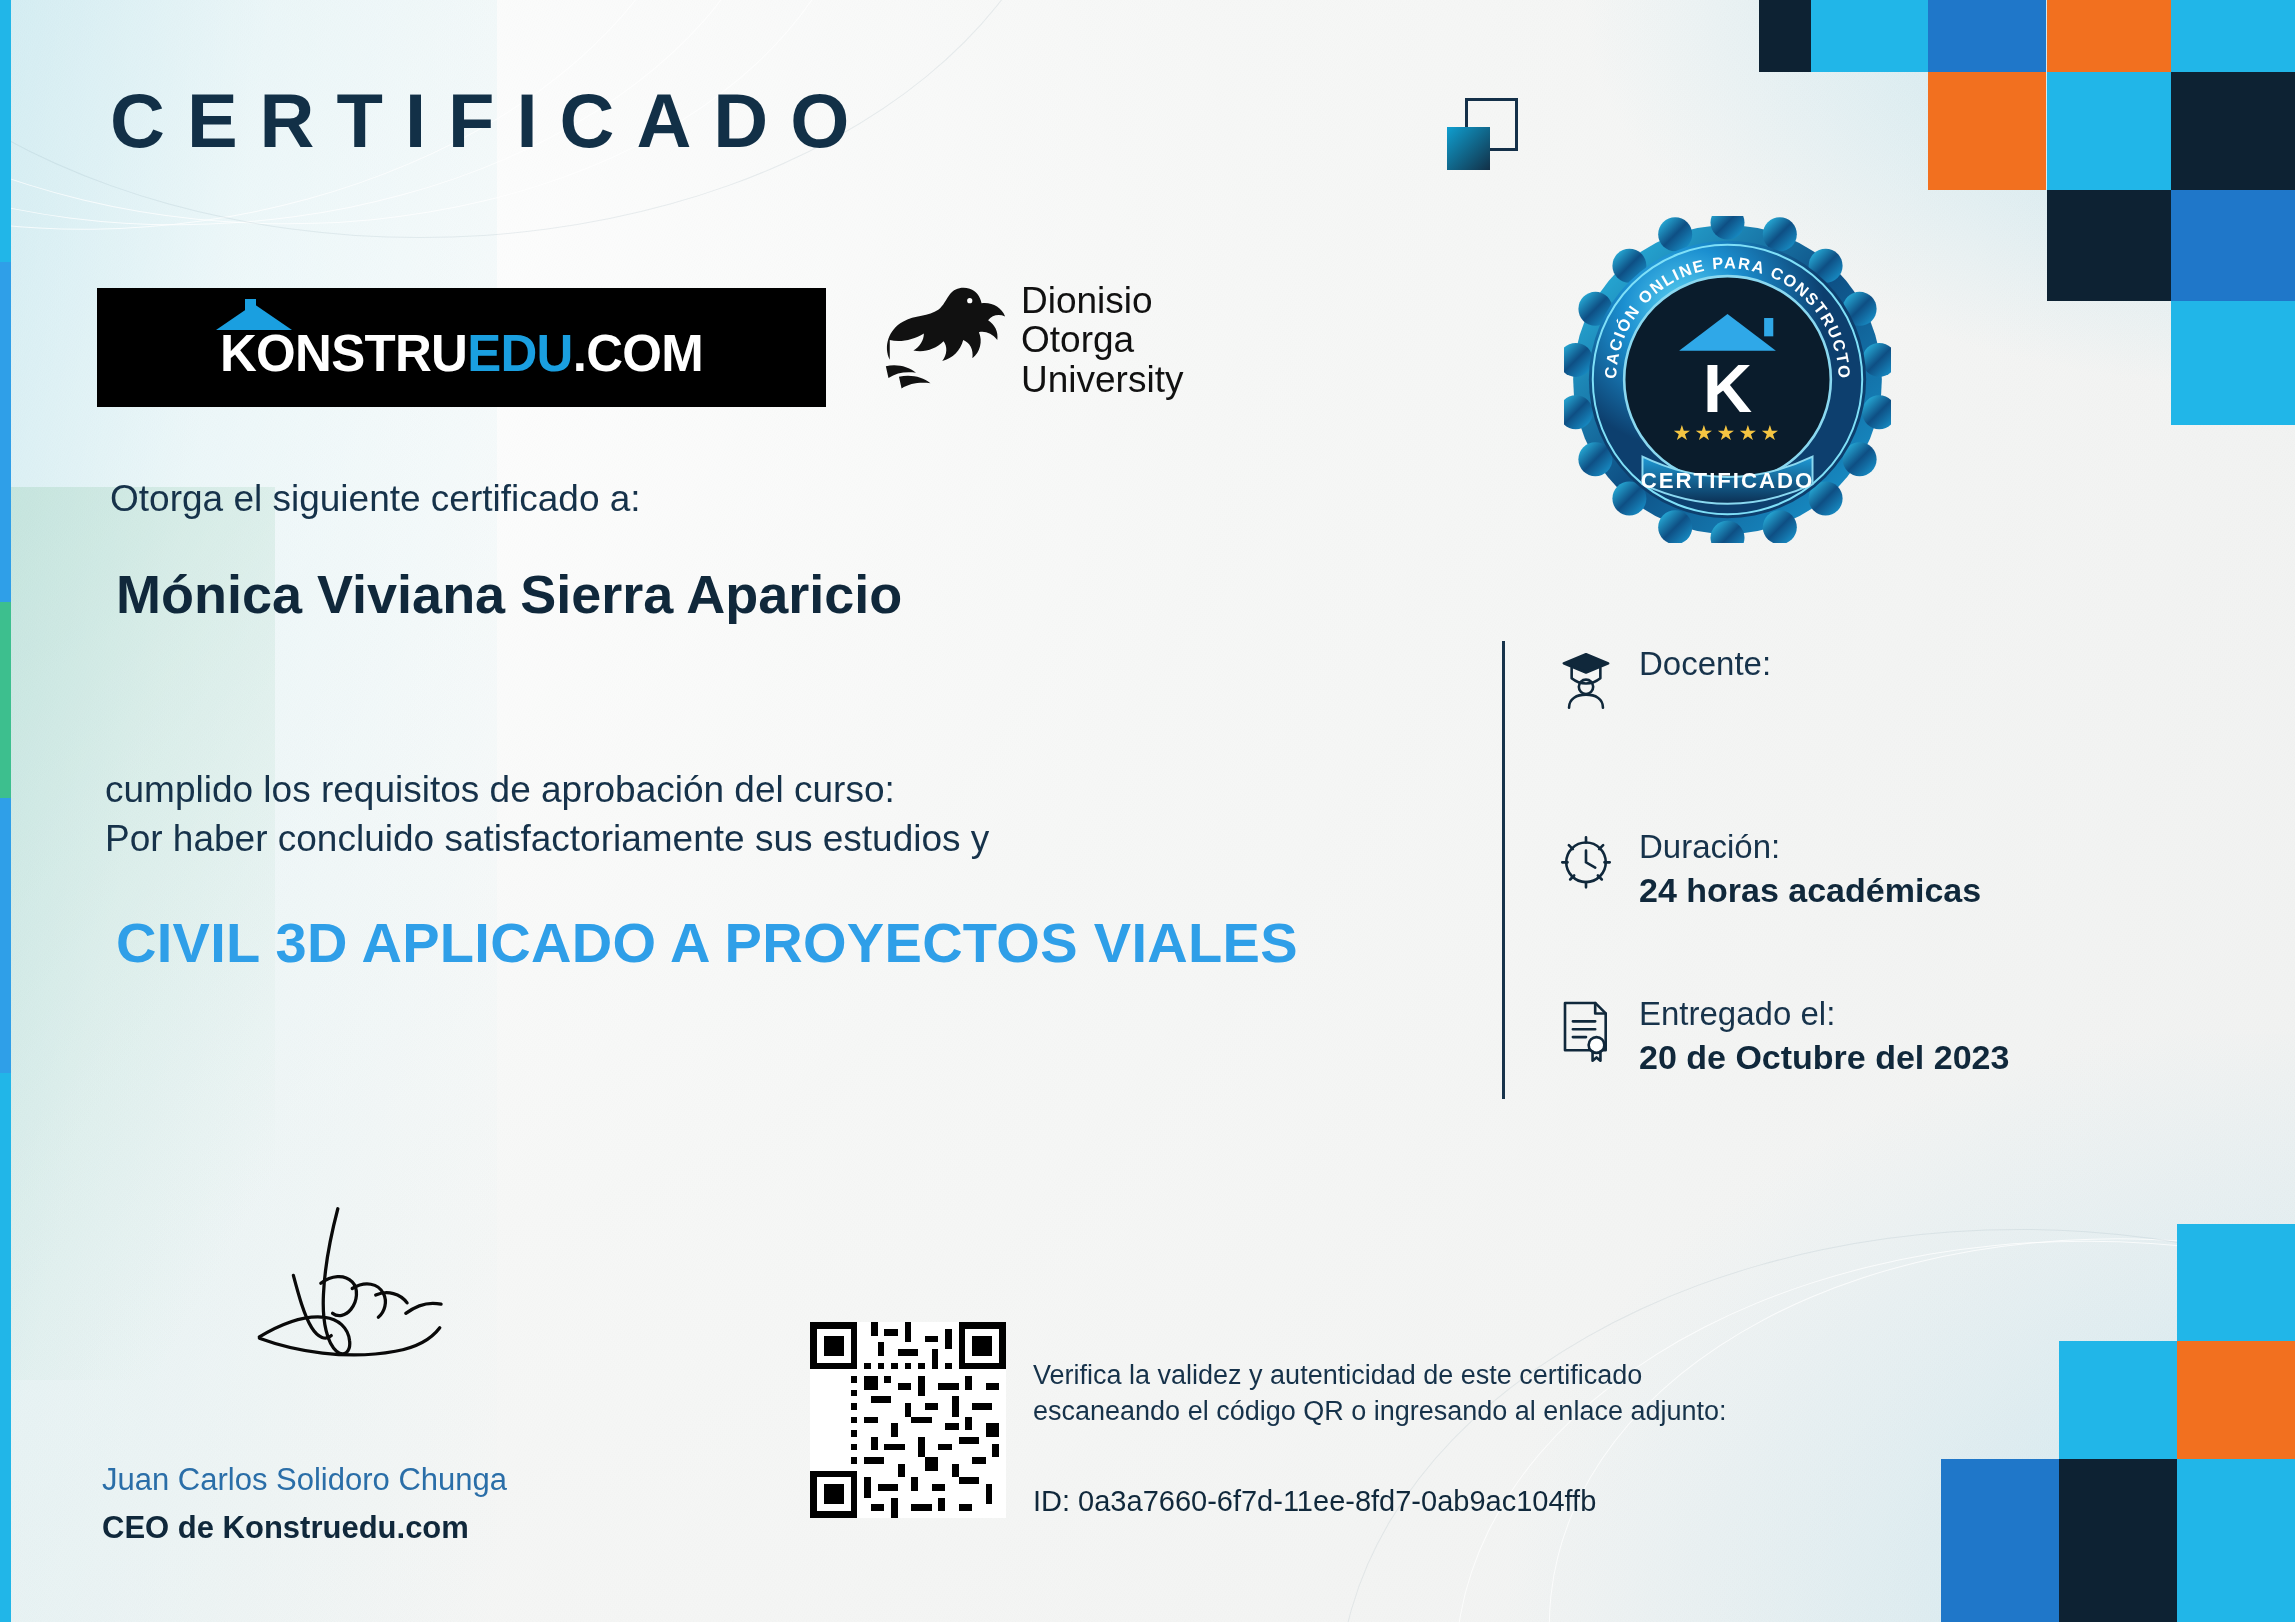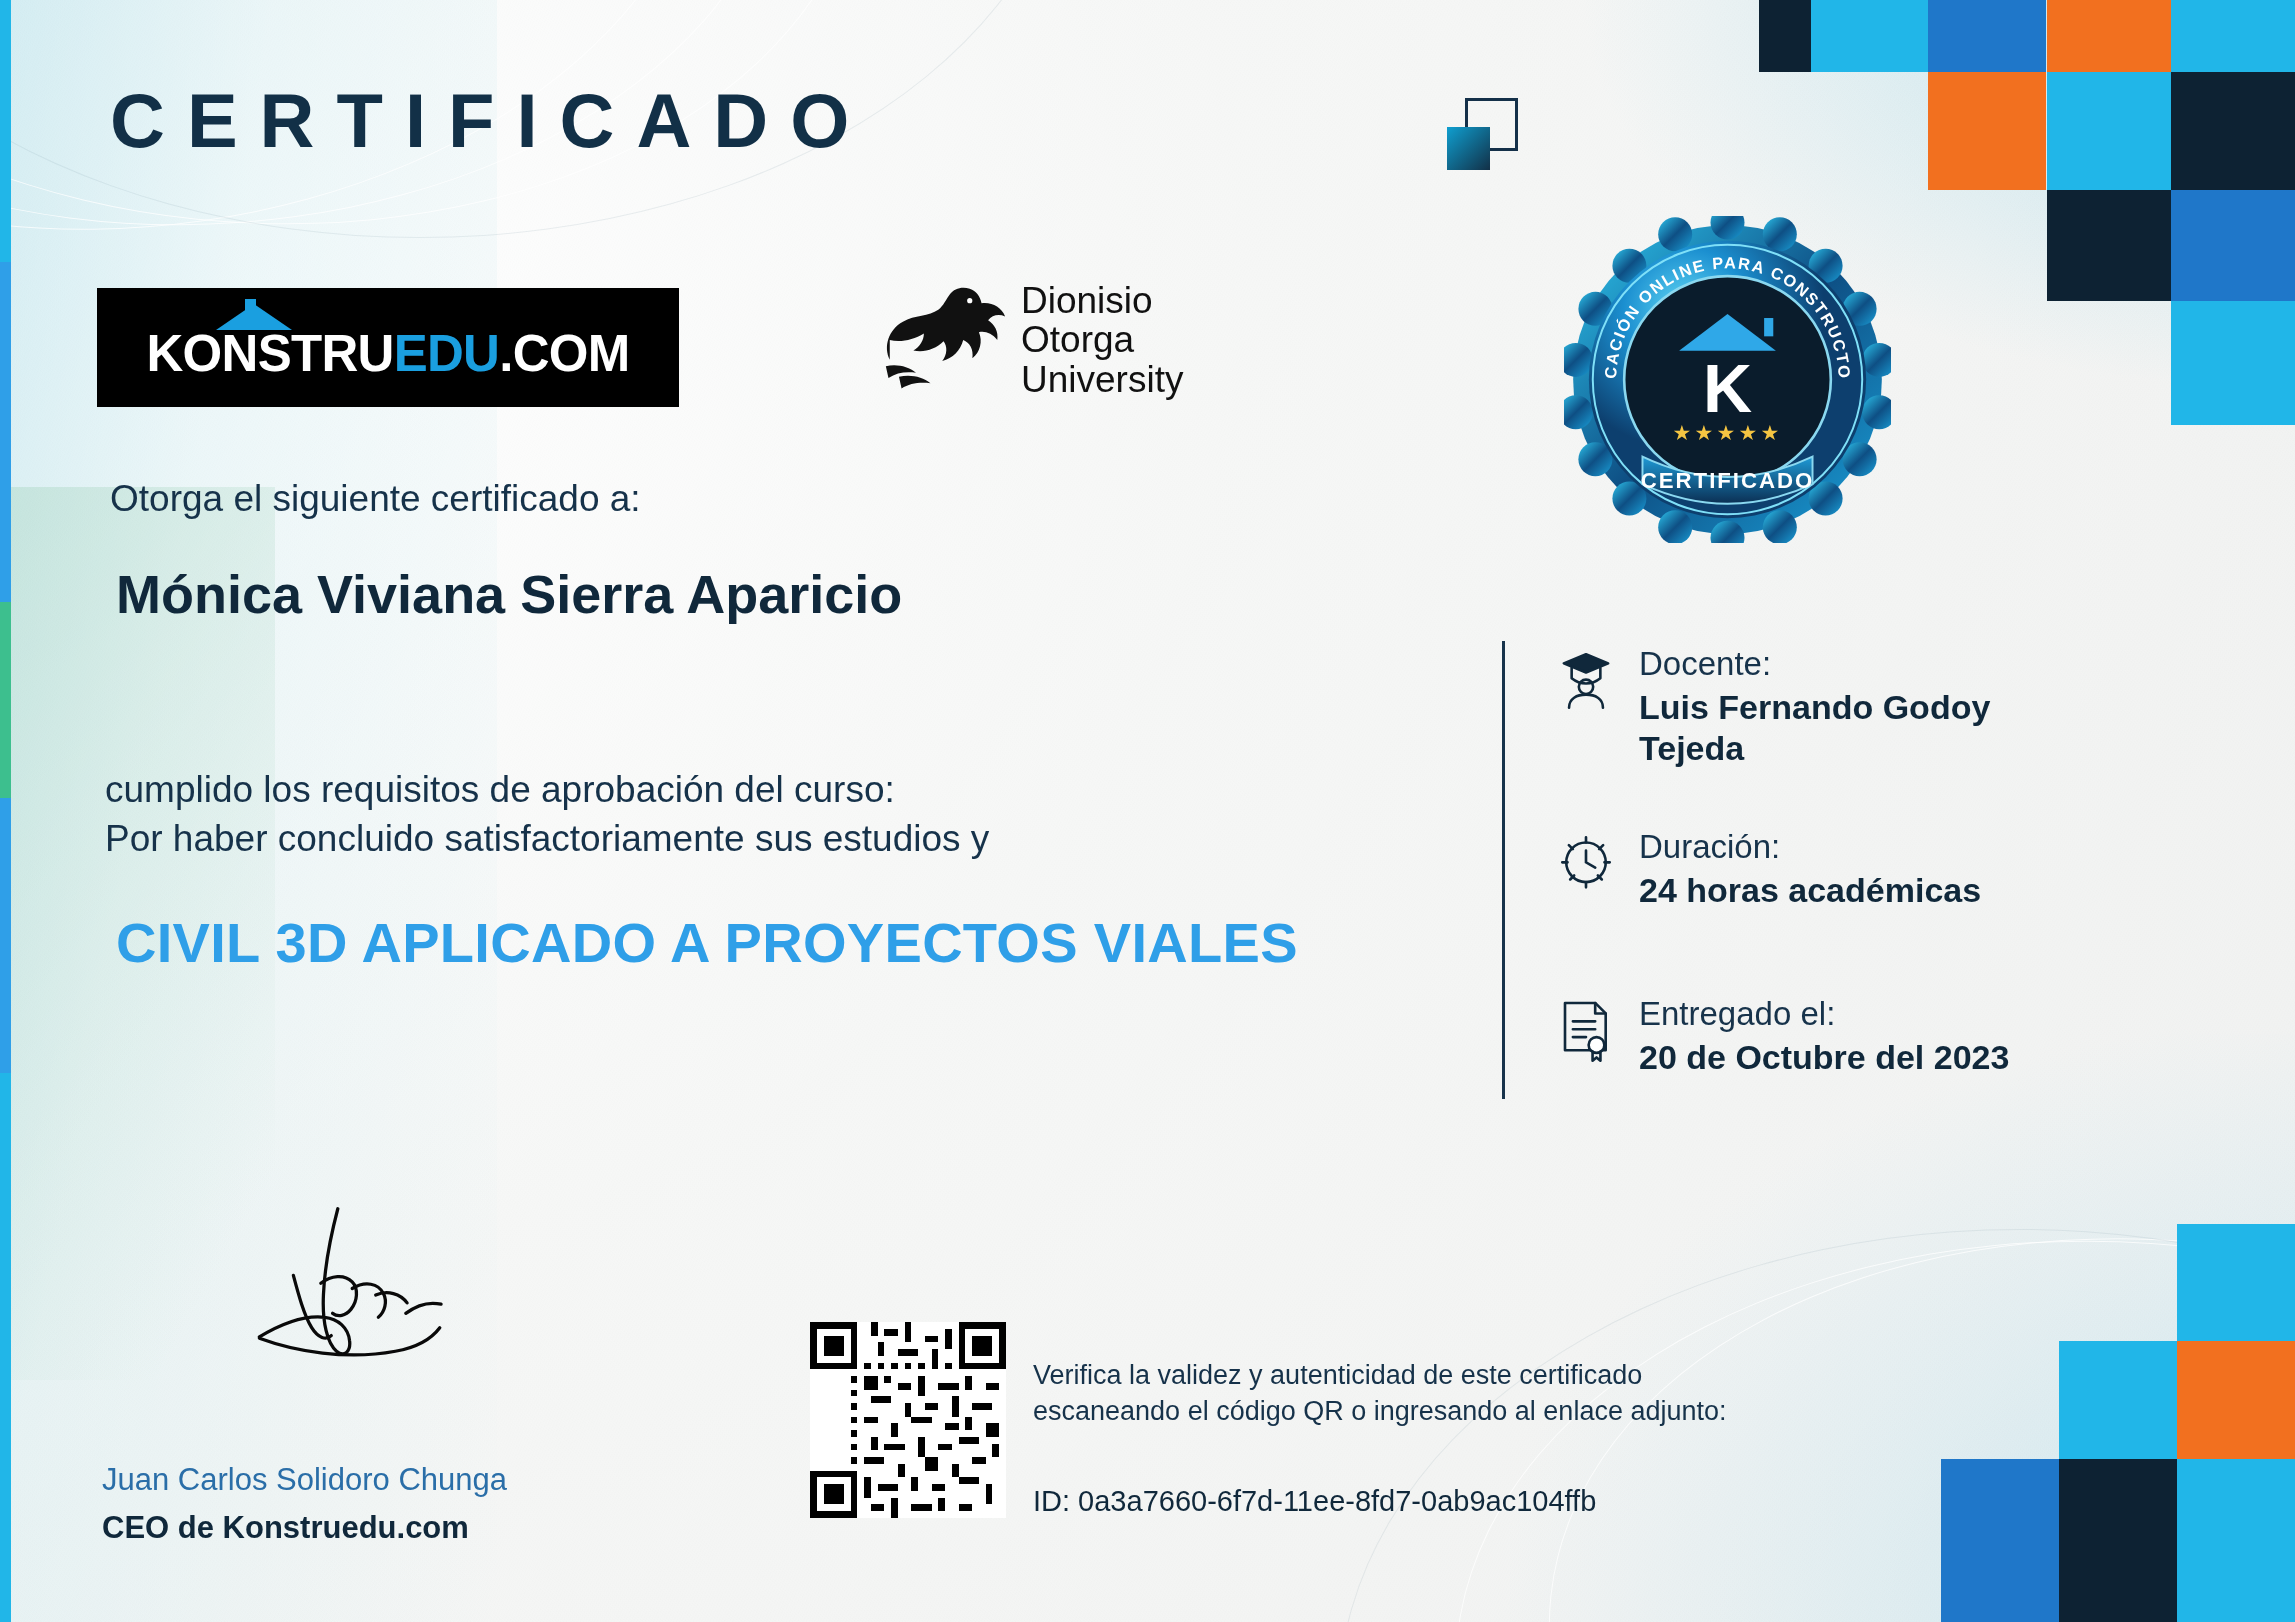--- a/index.html
+++ b/index.html
@@ -104,21 +104,21 @@
     left: 0; bottom: 0;
     width: 43px; height: 43px;
     background: linear-gradient(135deg, #0f9fd0 0%, #123047 100%);
   }
 
   
   .konstru-logo {
     position: absolute;
     left: 97px;
     top: 288px;
-    width: 582px;
+    width: 729px;
     height: 119px;
     background: #000000;
     display: flex;
     align-items: center;
     justify-content: center;
   }
   .konstru-logo .roof {
     position: absolute;
     left: 119px;
     top: 15.7px;
@@ -455,21 +455,20 @@
         <g fill="none" stroke="#10283b" stroke-width="4" stroke-linejoin="round" stroke-linecap="round">
           <path d="M10 22 L44 8 L78 22 L44 36 Z" fill="#10283b"></path>
           <path d="M22 29 V45 C22 45 32 53 44 53 C56 53 66 45 66 45 V29"></path>
           <circle cx="44" cy="58" r="11"></circle>
           <path d="M18 90 C18 76 30 70 44 70 C58 70 70 76 70 90"></path>
         </g>
       </svg>
     </div>
     <div>
       <div class="d-label">Docente:</div>
-      <div class="d-value">Luis Fernando  Godoy Tejeda</div>
     </div>
   </div>
 
   <div class="detail" style="left:1557px; top:828px;">
     <div class="d-icon">
       <svg width="58" height="58" viewBox="0 0 88 88">
         <g fill="none" stroke="#10283b" stroke-width="4" stroke-linecap="round">
           <circle cx="44" cy="46" r="30"></circle>
           <path d="M44 28 V46 L58 54"></path>
           <path d="M44 8 V16 M18 20 L24 26 M70 20 L64 26 M8 46 H16 M72 46 H80 M44 76 V84 M20 72 L26 66 M68 72 L62 66"></path>

